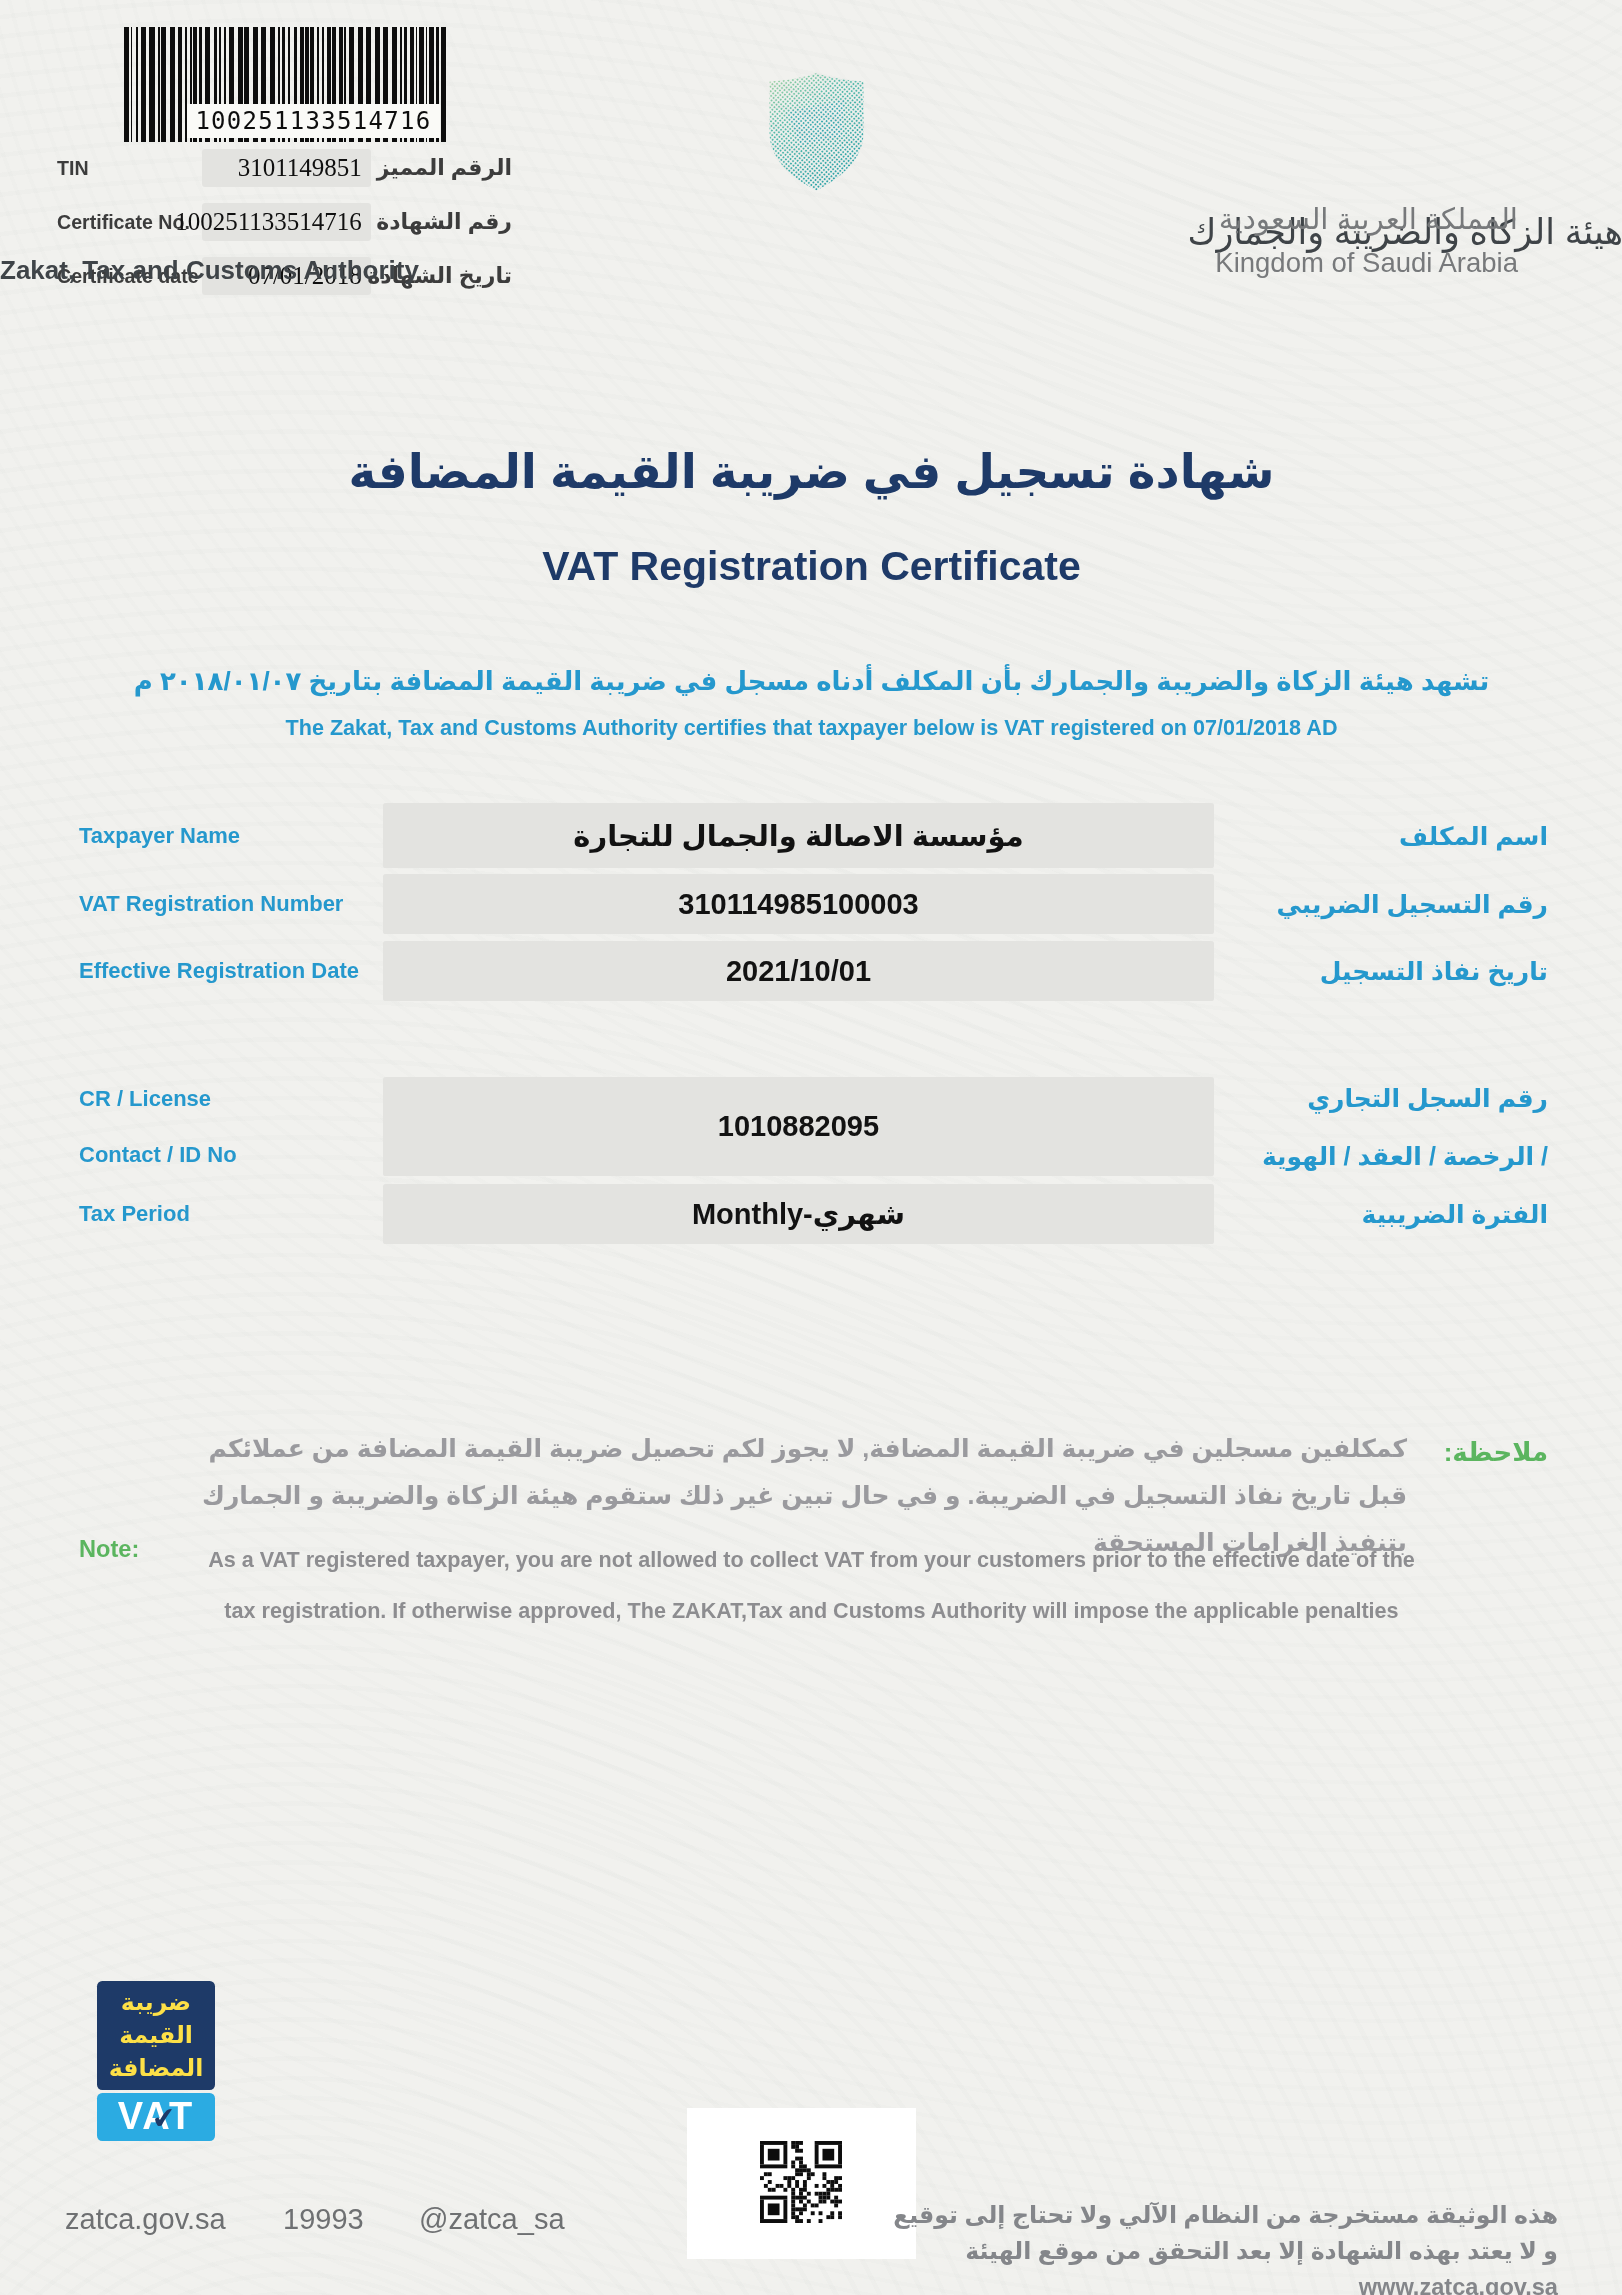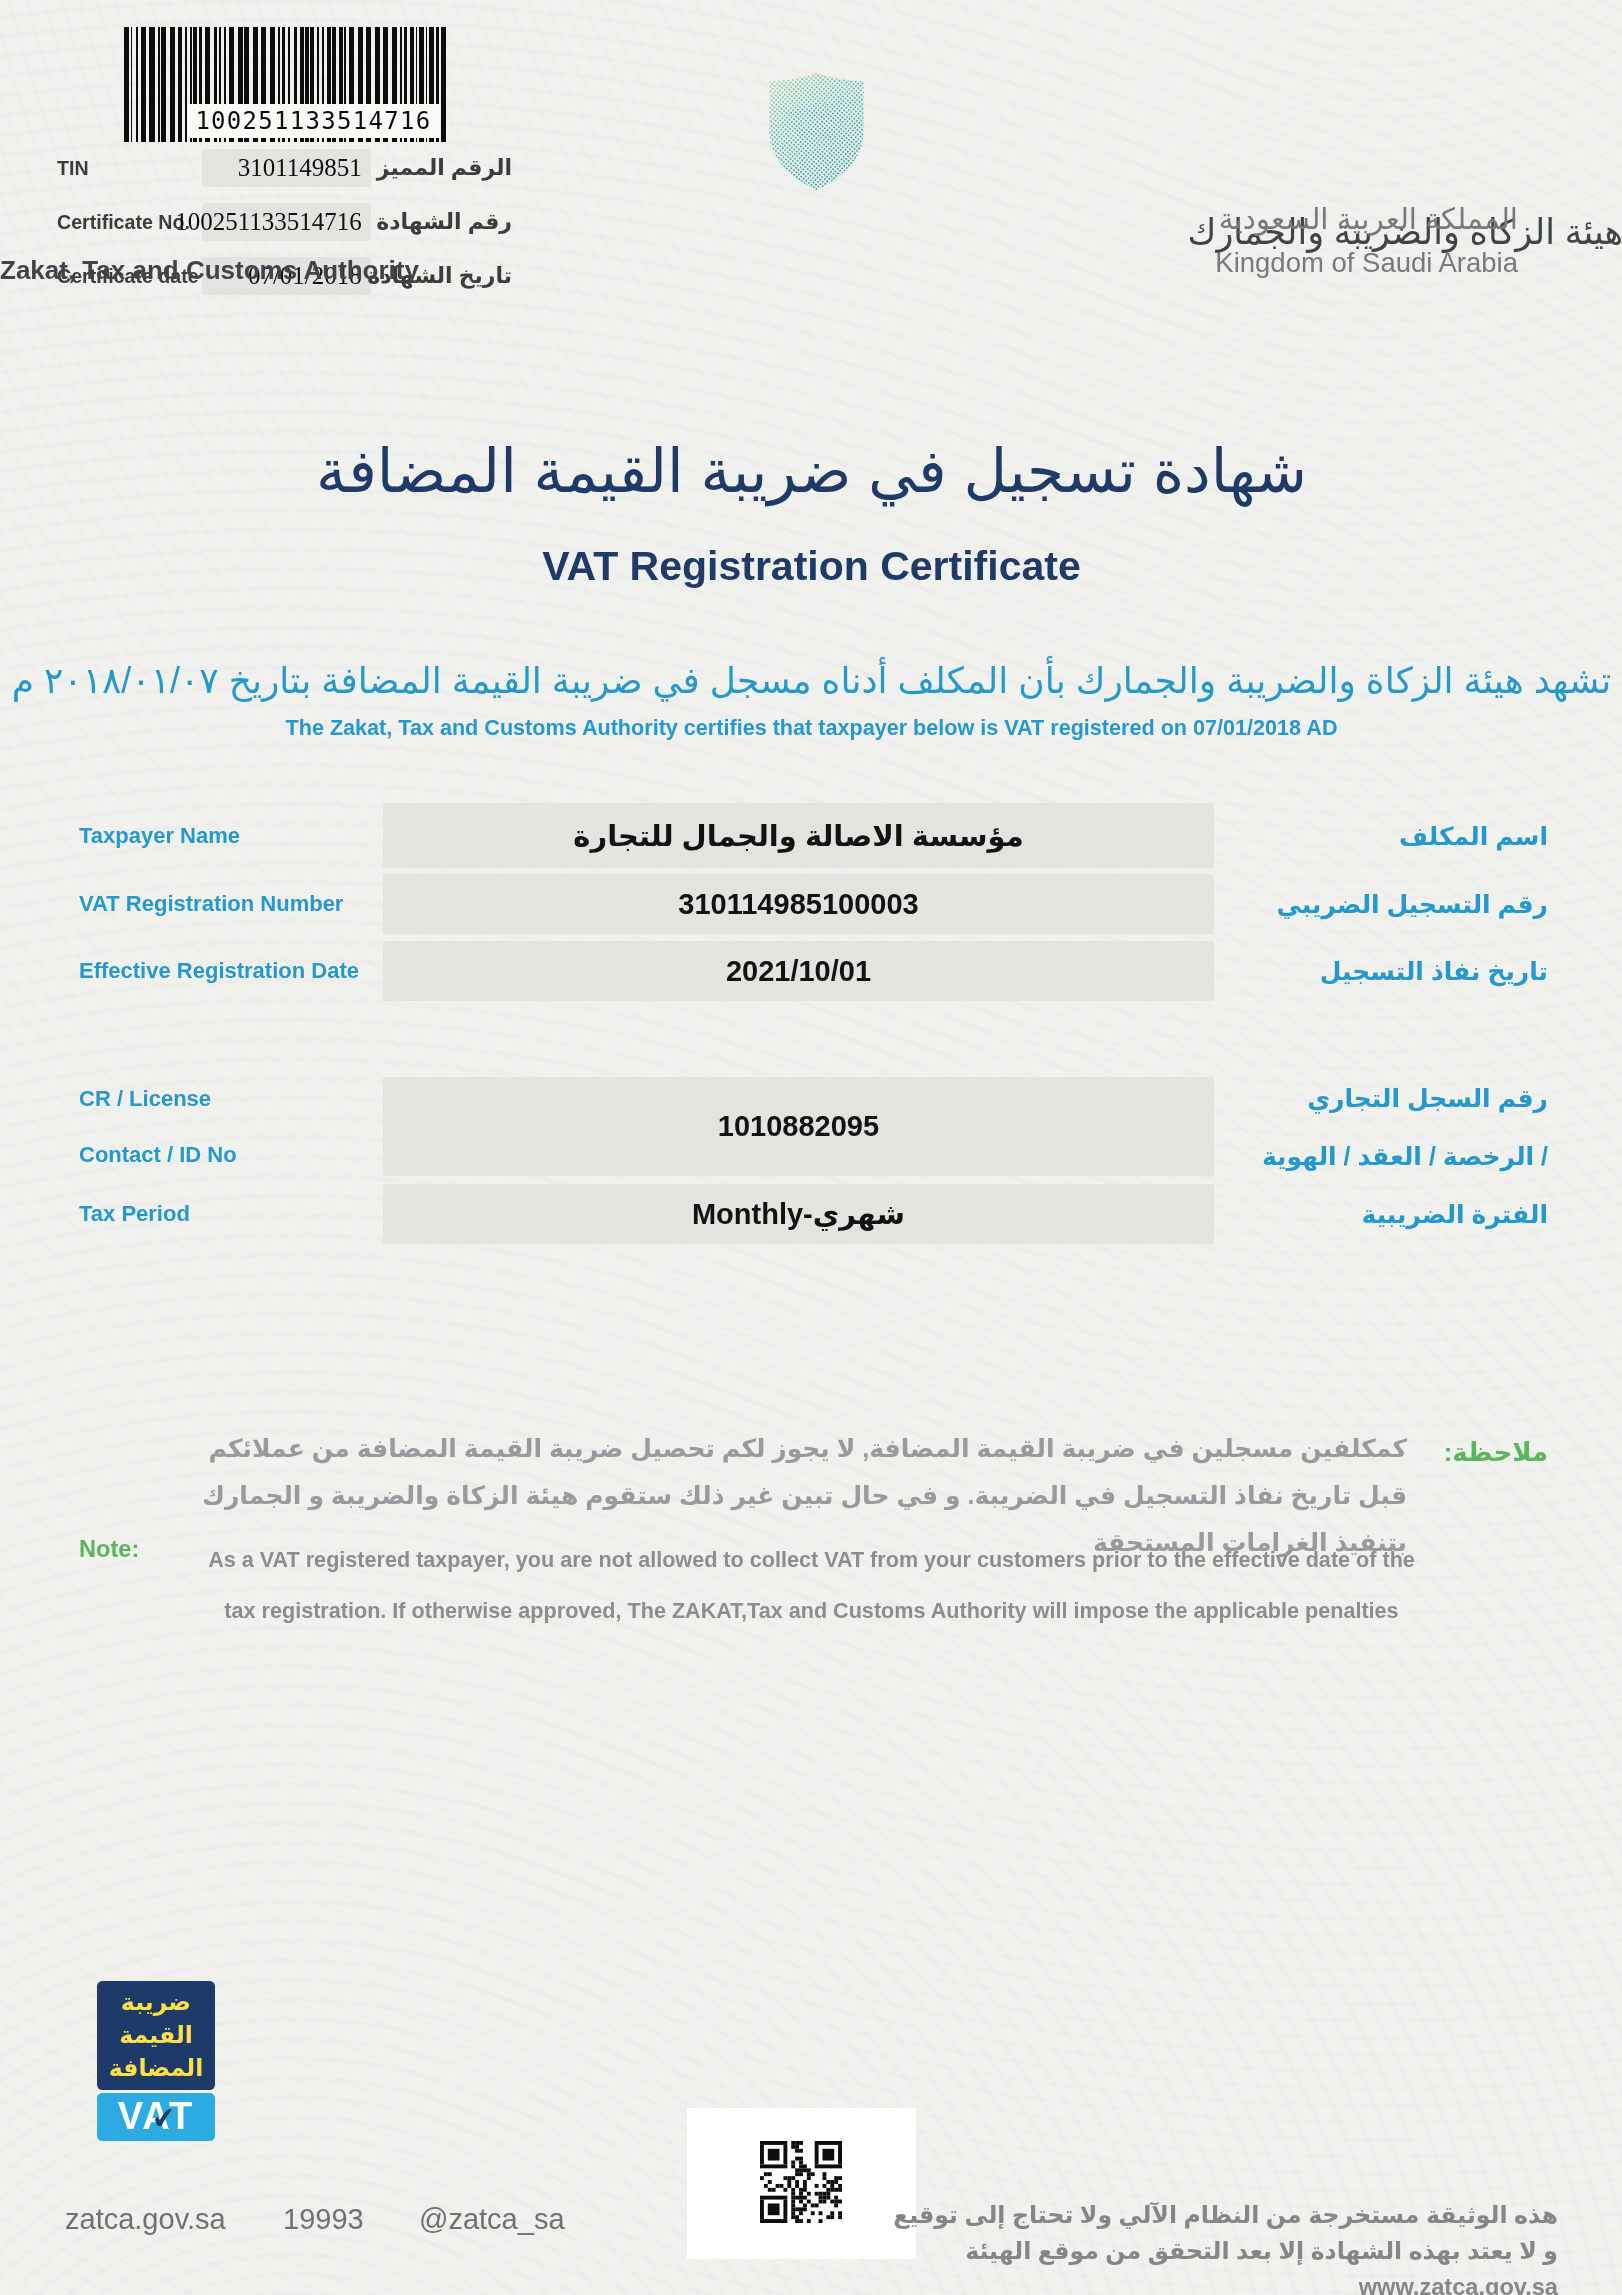--- a/index.html
+++ b/index.html
@@ -30,25 +30,25 @@
     text-align:right;direction:rtl;font-size:22px;font-weight:bold;color:#3C3C3C;}
   .shield{position:absolute;left:764px;top:71px;}
   .auth-ar{position:absolute;left:0;width:100%;top:208px;font-size:35px;font-weight:normal;color:#3F4448;
     direction:rtl;line-height:47px;}
   .auth-en{position:absolute;left:0;width:100%;top:255px;font-size:26px;font-weight:bold;color:#3F4448;}
   .kingdom{position:absolute;right:105px;top:196px;text-align:right;color:#77797B;}
   .king-ar{font-size:29.4px;direction:rtl;line-height:46px;}
   .king-en{font-size:27.5px;line-height:42px;}
   
   .title-ar{position:absolute;left:0;width:100%;top:429px;text-align:center;
-    font-size:60px;font-weight:normal;color:#1E3A68;direction:rtl;line-height:85px;}
+    font-size:47px;font-weight:bold;color:#1E3A68;direction:rtl;line-height:85px;}
   .title-en{position:absolute;left:0;width:100%;top:543px;text-align:center;
     font-size:41px;font-weight:bold;color:#1E3A68;}
   .cert-ar{position:absolute;left:0;width:100%;top:660px;text-align:center;
-    font-size:36px;font-weight:normal;color:#2598CD;direction:rtl;line-height:42px;}
+    font-size:26px;font-weight:bold;color:#2598CD;direction:rtl;line-height:42px;}
   .cert-en{position:absolute;left:0;width:100%;top:715px;text-align:center;
     font-size:21.6px;font-weight:bold;color:#2598CD;}
   
   .row{position:absolute;left:0;width:100%;}
   .r0{top:803px;height:65px;} .r1{top:874px;height:60px;} .r2{top:941px;height:60px;}
   .r3{top:1008px;height:60px;} .r4{top:1077px;height:99px;} .r5{top:1184px;height:60px;}
   .r6{top:1253px;height:60px;}
   .lbl-en{position:absolute;left:79px;top:50%;transform:translateY(-50%);
     font-size:22px;font-weight:bold;color:#2598CD;white-space:pre-line;line-height:56px;}
   .valuebox{position:absolute;left:383px;top:0;width:831px;height:100%;background:#E3E3E0;border-radius:2.6px;

